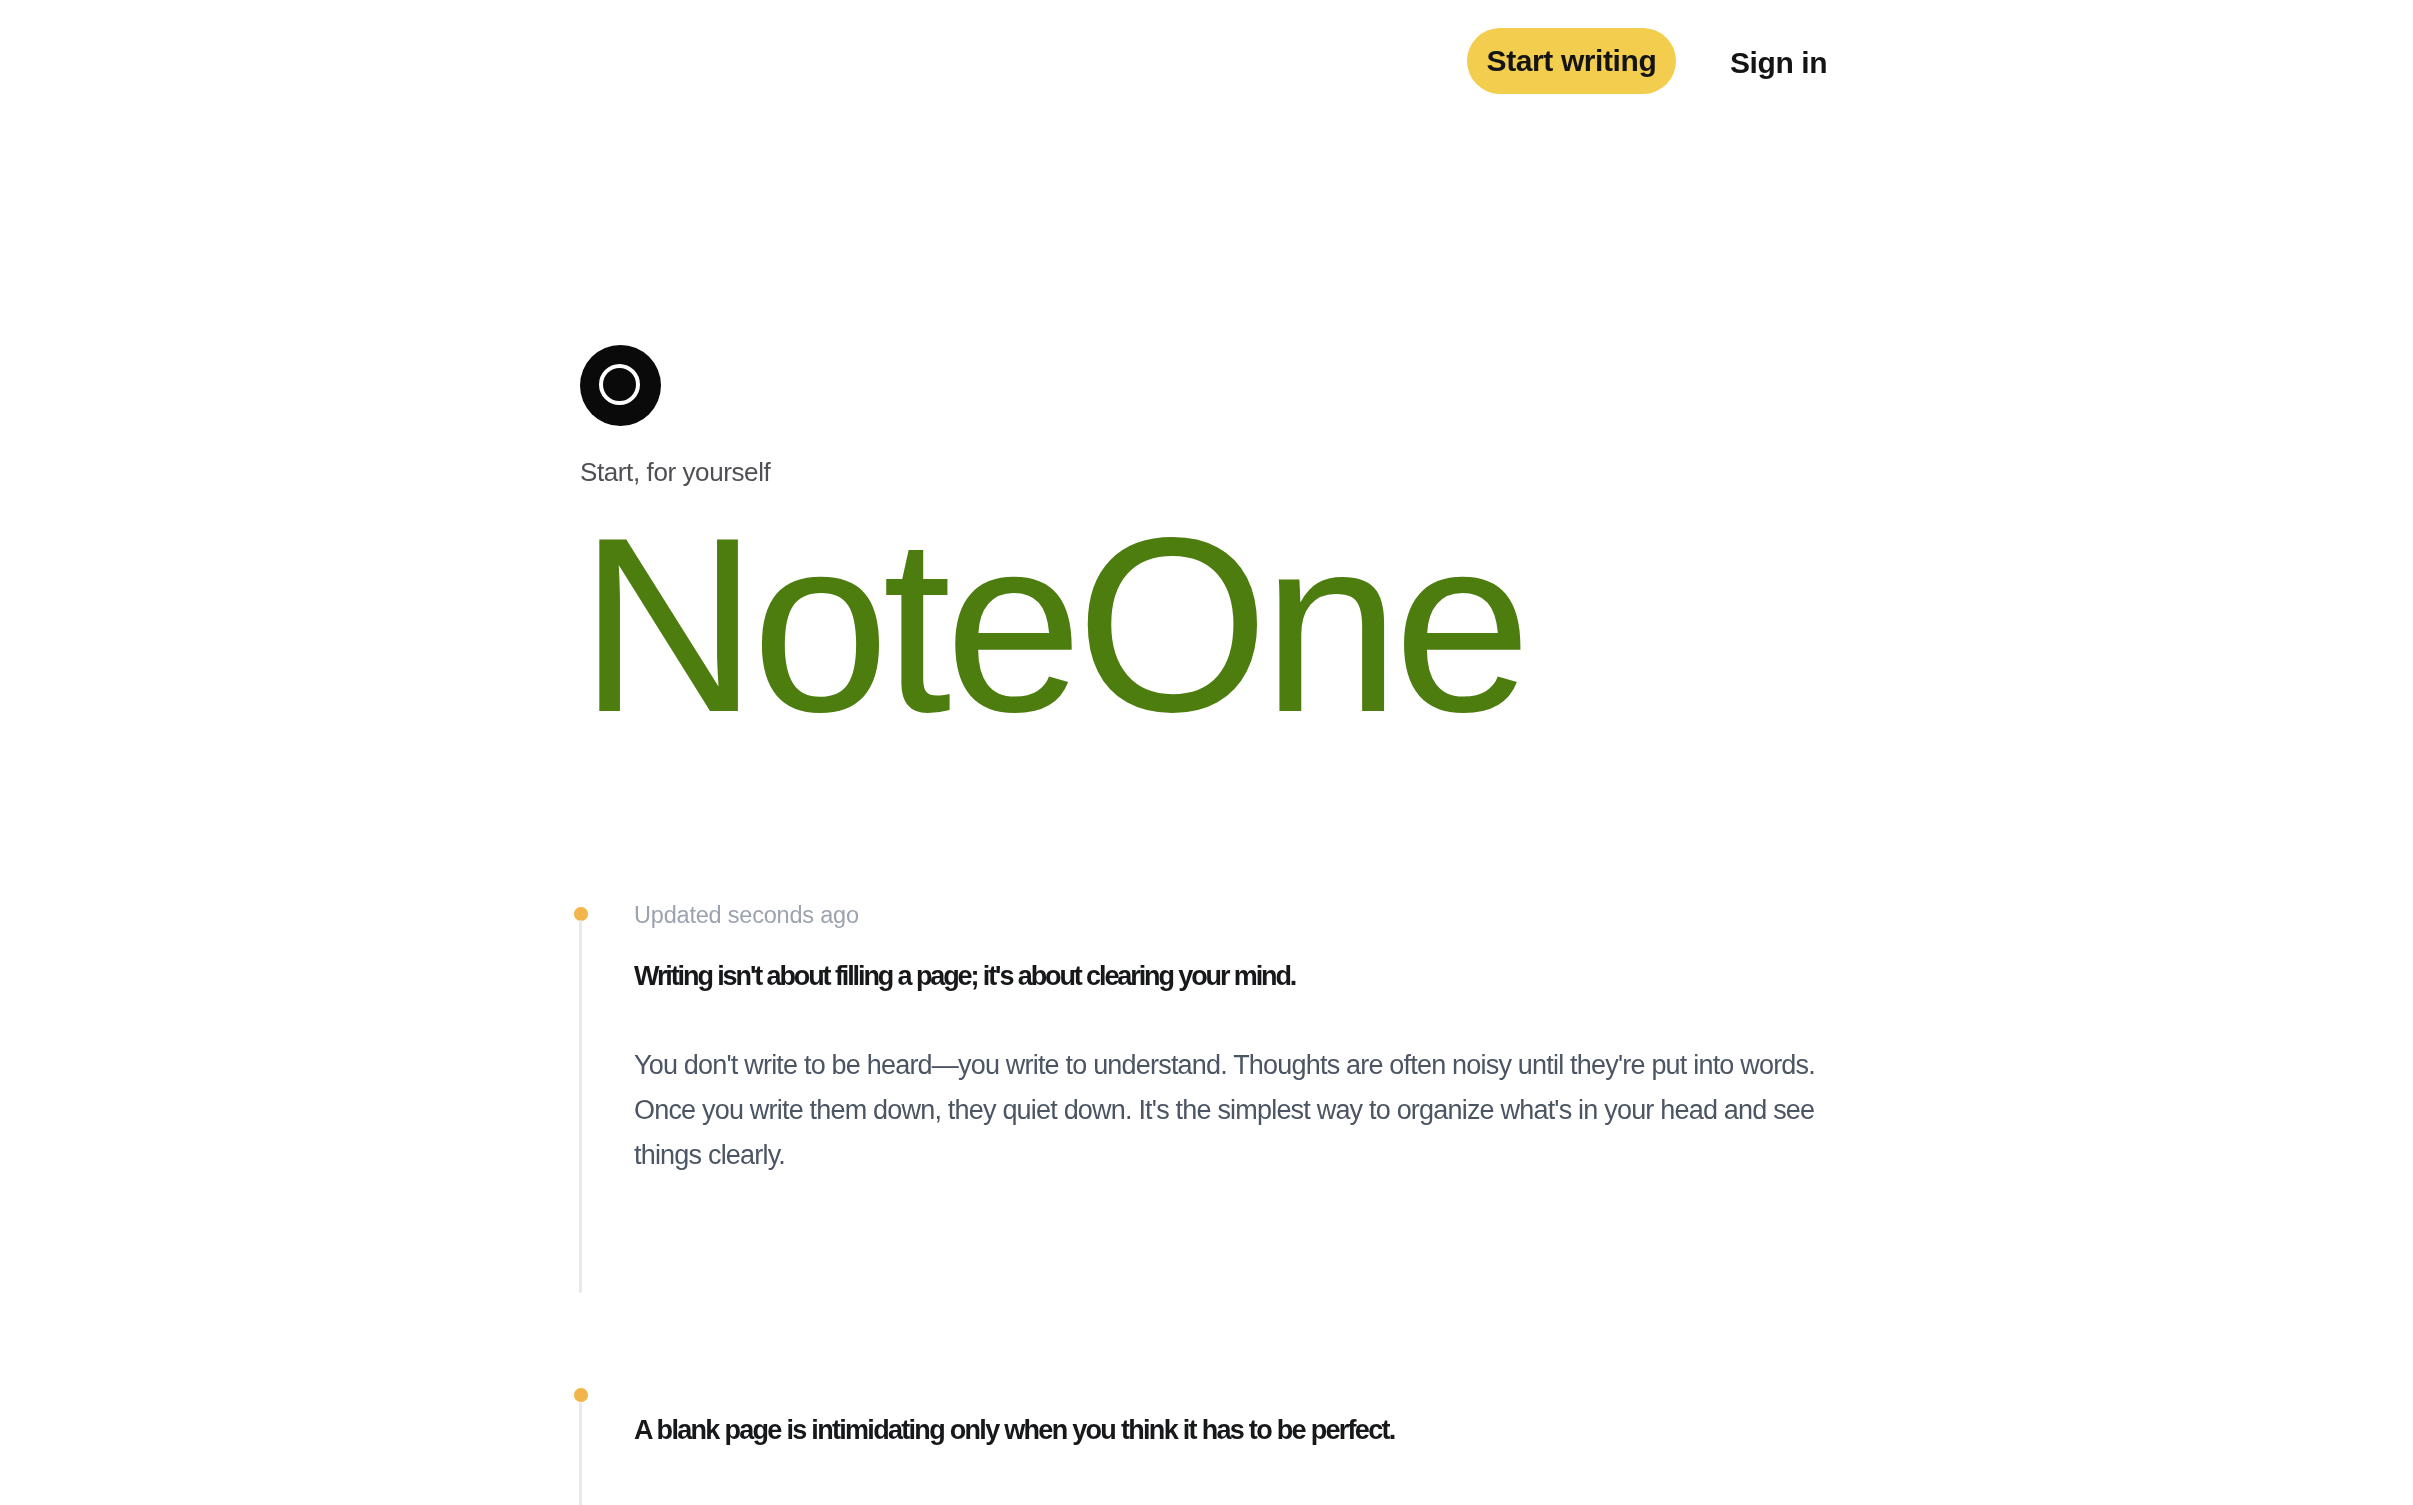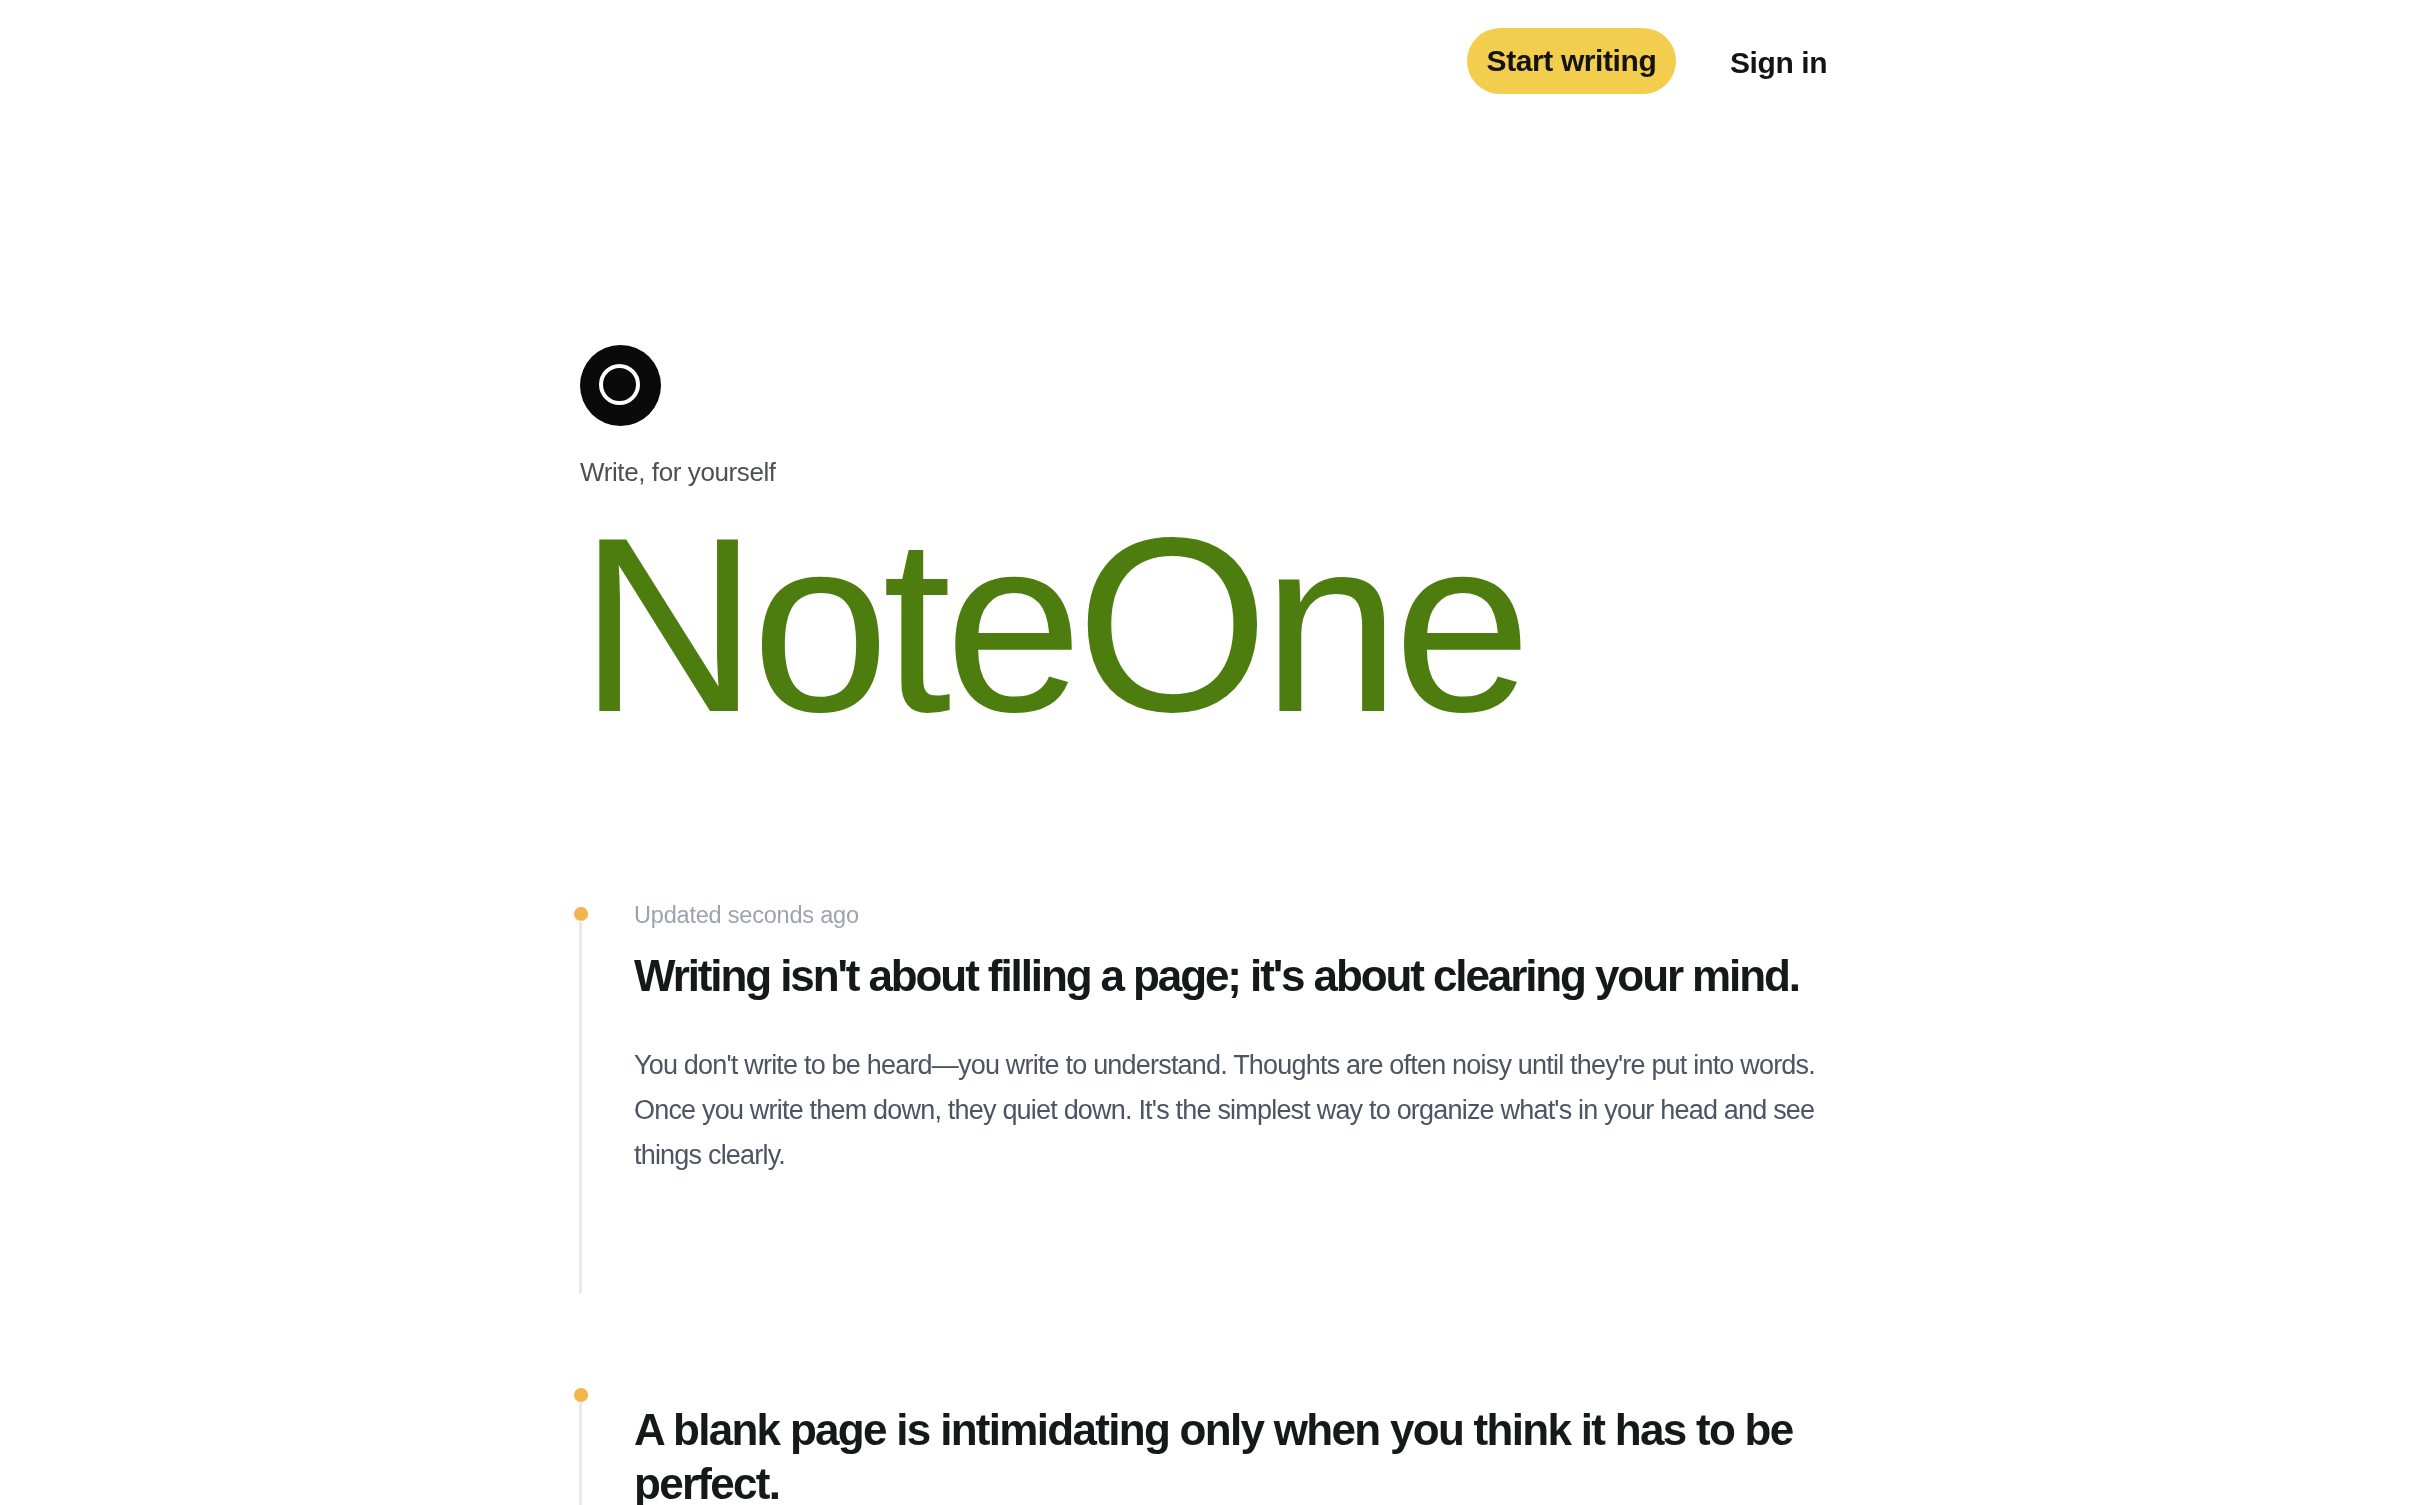--- a/index.html
+++ b/index.html
@@ -123,21 +123,21 @@
   .entry.e2 { top: 1383px; }
 
   .entry-time {
     font-size: 23.5px;
     line-height: 29px;
     letter-spacing: -0.2px;
     color: #9CA3AF;
   }
   .entry-title {
     margin-top: 18.5px;
-    font-size: 44px;
+    font-size: 27px;
     line-height: 54px;
     font-weight: 700;
     letter-spacing: -2.1px;
     color: #17181A;
   }
   .entry-title.single { white-space: nowrap; }
   .entry.e2 .entry-title { margin-top: 20px; letter-spacing: -1.7px; }
   .entry-body {
     margin-top: 40px;
     font-size: 27px;
@@ -148,21 +148,21 @@
 </style>
 </head>
 <body>
 
 <button class="btn-start">Start writing</button>
 <a class="link-signin">Sign in</a>
 
 <div class="logo">
   <div class="logo-ring"></div>
 </div>
-<div class="tagline">Write, for yourself</div>
+<div class="tagline">Start, for yourself</div>
 <div class="app-title">NoteOne</div>
 
 <div class="t-dot d1"></div>
 <div class="t-line l1"></div>
 <div class="t-dot d2"></div>
 <div class="t-line l2"></div>
 
 <div class="entry e1">
   <div class="entry-time">Updated seconds ago</div>
   <div class="entry-title single">Writing isn't about filling a page; it's about clearing your mind.</div>

